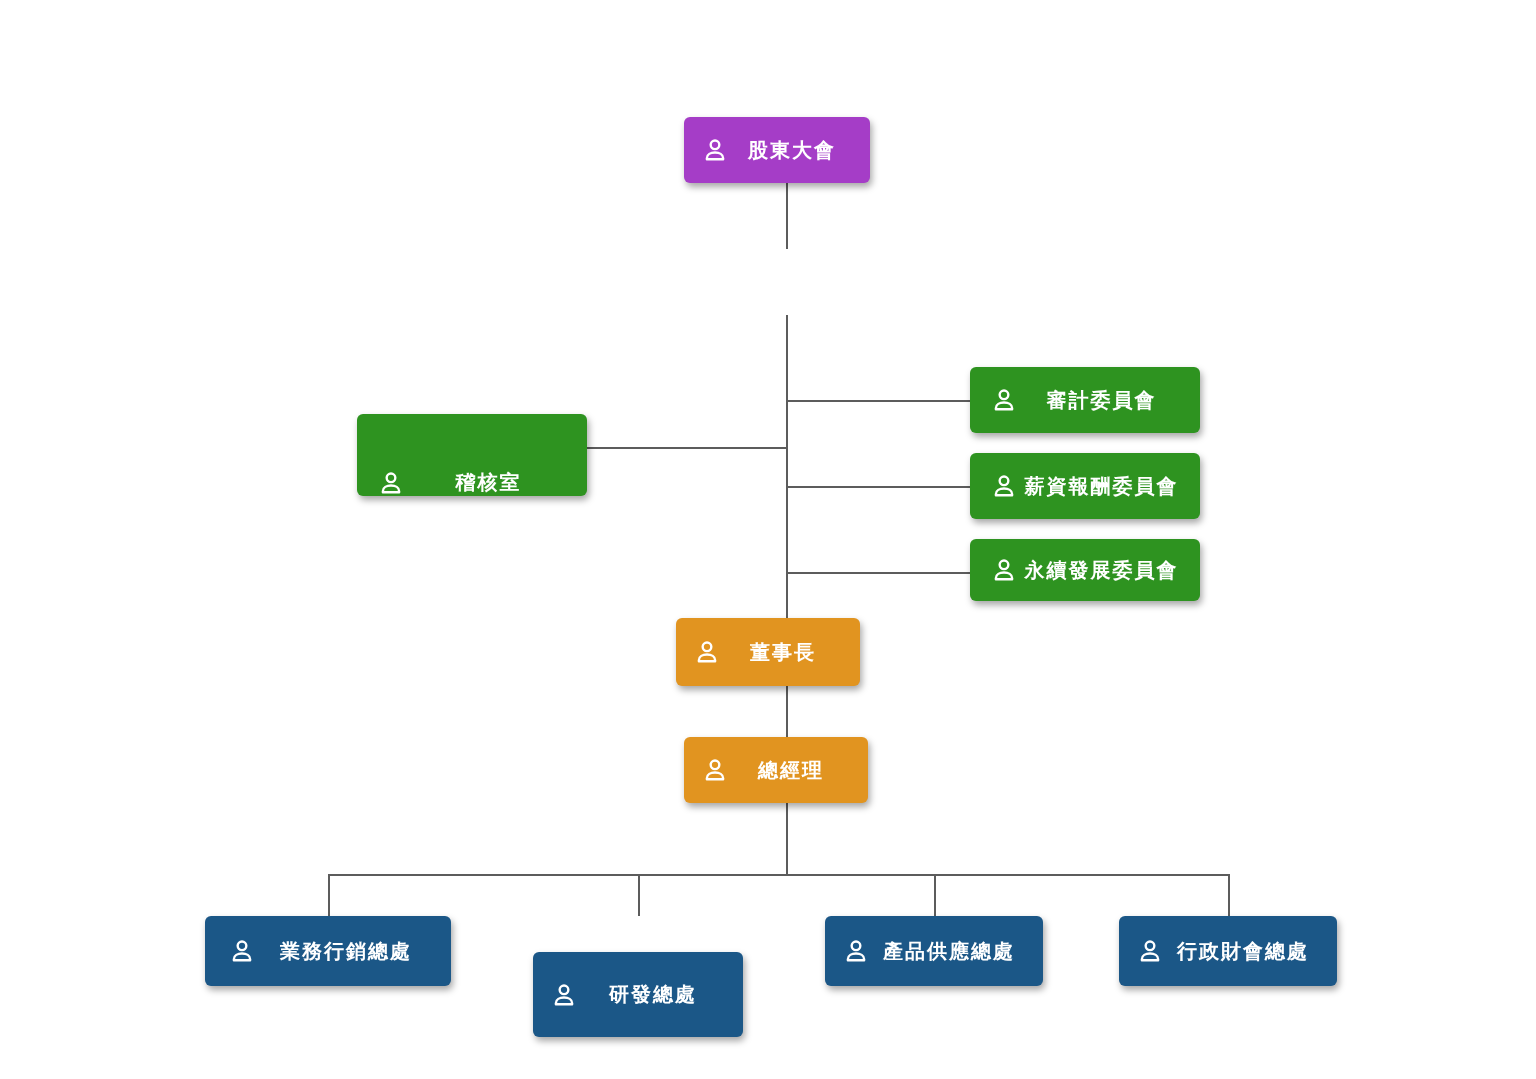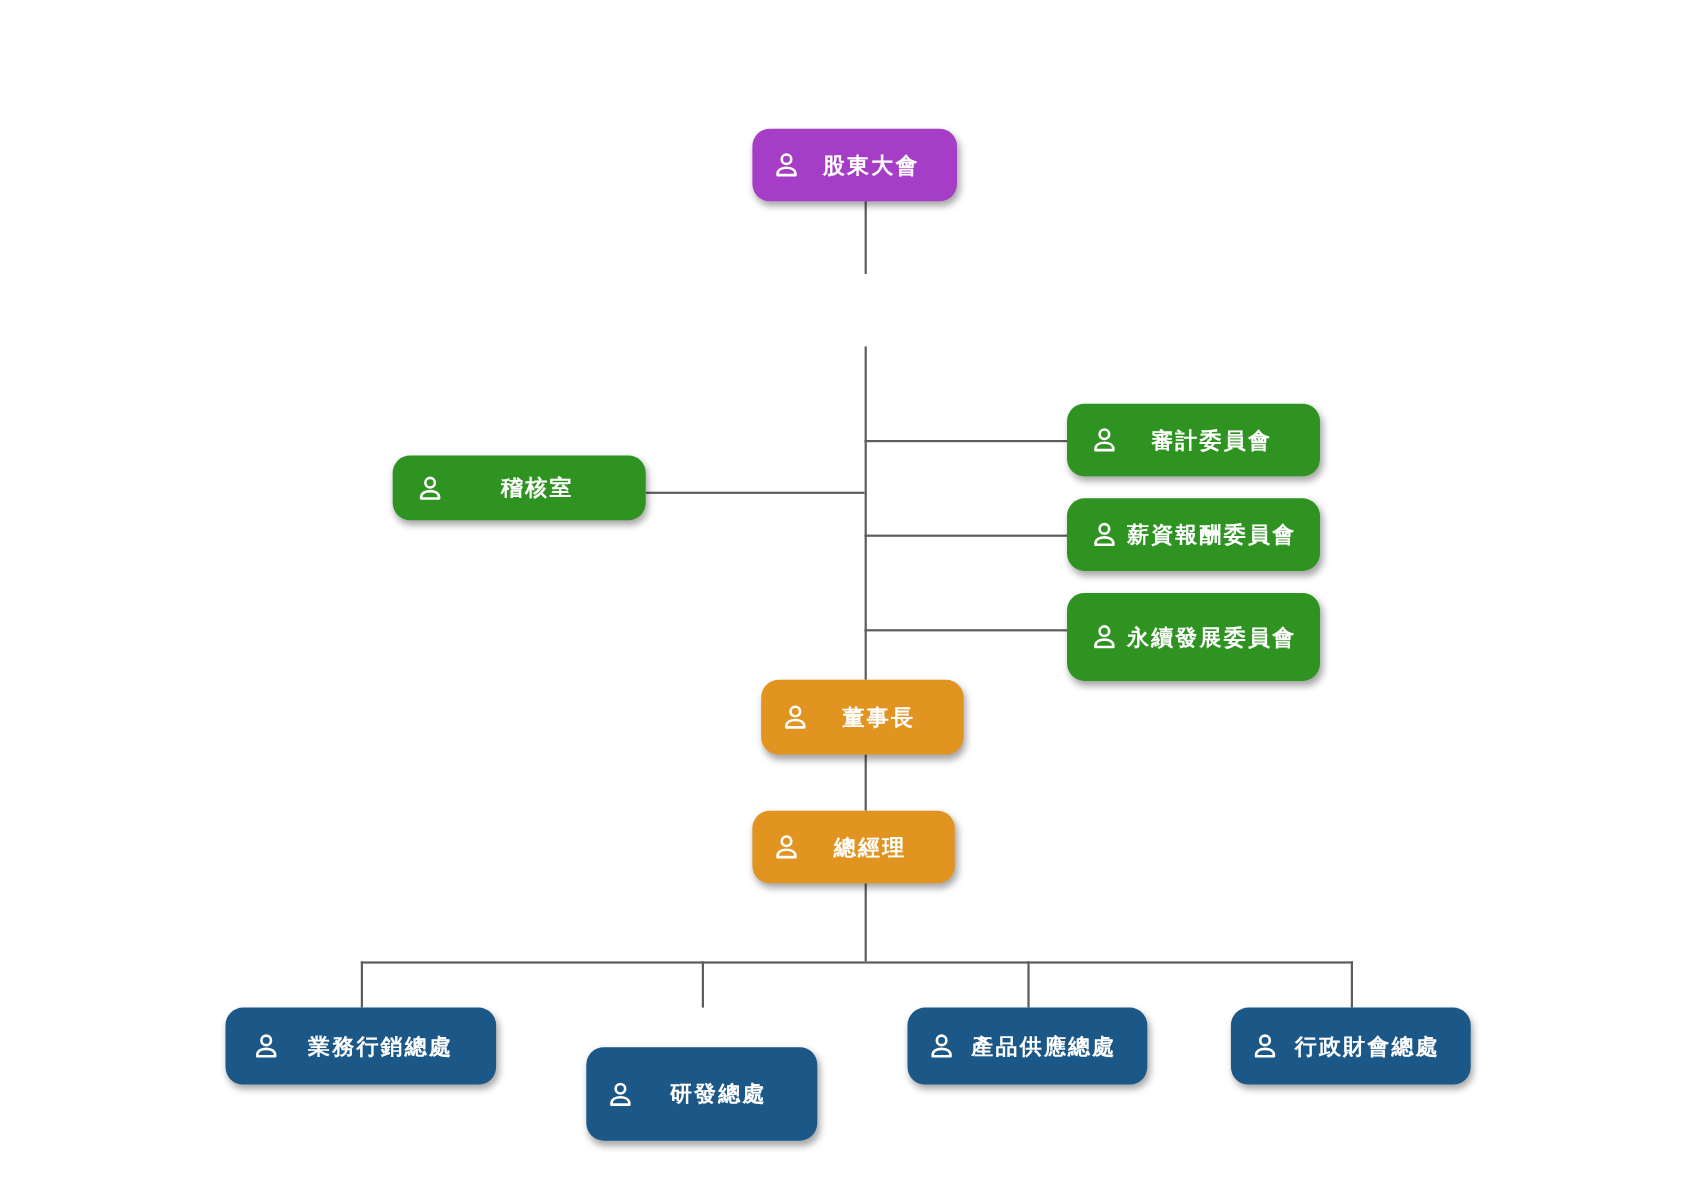--- a/index.html
+++ b/index.html
@@ -9,21 +9,21 @@
     width: 1536px;
     height: 1079px;
     background: #ffffff;
     overflow: hidden;
   }
   .node {
     position: absolute;
     display: flex;
     align-items: center;
     padding: 0 14px 0 18px;
-    border-radius: 16px;
+    border-radius: 6px;
     box-shadow: 2px 4px 7px rgba(0,0,0,0.35);
     color: #ffffff;
     box-sizing: border-box;
   }
   .node .icon { flex: 0 0 auto; display: flex; align-items: center; }
   .node .label {
     flex: 1 1 auto;
     text-align: center;
     font-size: 20px;
     font-weight: bold;
@@ -74,51 +74,51 @@
   <div class="node green" style="left:970px; top:367px; width:230px; height:66px;">
     <span class="icon">
       <svg viewBox="0 0 24 24" width="26" height="26">
           <circle cx="12" cy="7.2" r="4" fill="none" stroke="#fff" stroke-width="2.2"></circle>
           <path d="M4.5 20.5 v-1 c0-3.4 3.4-5.2 7.5-5.2 s7.5 1.8 7.5 5.2 v1 z" fill="none" stroke="#fff" stroke-width="2.2" stroke-linejoin="round"></path>
         </svg>
     </span>
     <span class="label">審計委員會</span>
   </div>
 
-  <div class="node green" style="left:357px; top:414px; width:230px; height:59px;">
+  <div class="node green" style="left:357px; top:414px; width:230px; height:82px;align-items:flex-end;">
     <span class="icon">
       <svg viewBox="0 0 24 24" width="26" height="26">
           <circle cx="12" cy="7.2" r="4" fill="none" stroke="#fff" stroke-width="2.2"></circle>
           <path d="M4.5 20.5 v-1 c0-3.4 3.4-5.2 7.5-5.2 s7.5 1.8 7.5 5.2 v1 z" fill="none" stroke="#fff" stroke-width="2.2" stroke-linejoin="round"></path>
         </svg>
     </span>
     <span class="label">稽核室</span>
   </div>
 
   <div class="node green" style="left:970px; top:453px; width:230px; height:66px;align-items:center;">
     <span class="icon">
       <svg viewBox="0 0 24 24" width="26" height="26">
           <circle cx="12" cy="7.2" r="4" fill="none" stroke="#fff" stroke-width="2.2"></circle>
           <path d="M4.5 20.5 v-1 c0-3.4 3.4-5.2 7.5-5.2 s7.5 1.8 7.5 5.2 v1 z" fill="none" stroke="#fff" stroke-width="2.2" stroke-linejoin="round"></path>
         </svg>
     </span>
     <span class="label">薪資報酬委員會</span>
   </div>
 
-  <div class="node green" style="left:970px; top:539px; width:230px; height:80px;">
+  <div class="node green" style="left:970px; top:539px; width:230px; height:62px;">
     <span class="icon">
       <svg viewBox="0 0 24 24" width="26" height="26">
           <circle cx="12" cy="7.2" r="4" fill="none" stroke="#fff" stroke-width="2.2"></circle>
           <path d="M4.5 20.5 v-1 c0-3.4 3.4-5.2 7.5-5.2 s7.5 1.8 7.5 5.2 v1 z" fill="none" stroke="#fff" stroke-width="2.2" stroke-linejoin="round"></path>
         </svg>
     </span>
     <span class="label">永續發展委員會</span>
   </div>
 
-  <div class="node orange" style="left:692px; top:618px; width:184px; height:68px;">
+  <div class="node orange" style="left:676px; top:618px; width:184px; height:68px;">
     <span class="icon">
       <svg viewBox="0 0 24 24" width="26" height="26">
           <circle cx="12" cy="7.2" r="4" fill="none" stroke="#fff" stroke-width="2.2"></circle>
           <path d="M4.5 20.5 v-1 c0-3.4 3.4-5.2 7.5-5.2 s7.5 1.8 7.5 5.2 v1 z" fill="none" stroke="#fff" stroke-width="2.2" stroke-linejoin="round"></path>
         </svg>
     </span>
     <span class="label">董事長</span>
   </div>
 
   <div class="node orange" style="left:684px; top:737px; width:184px; height:66px;">

